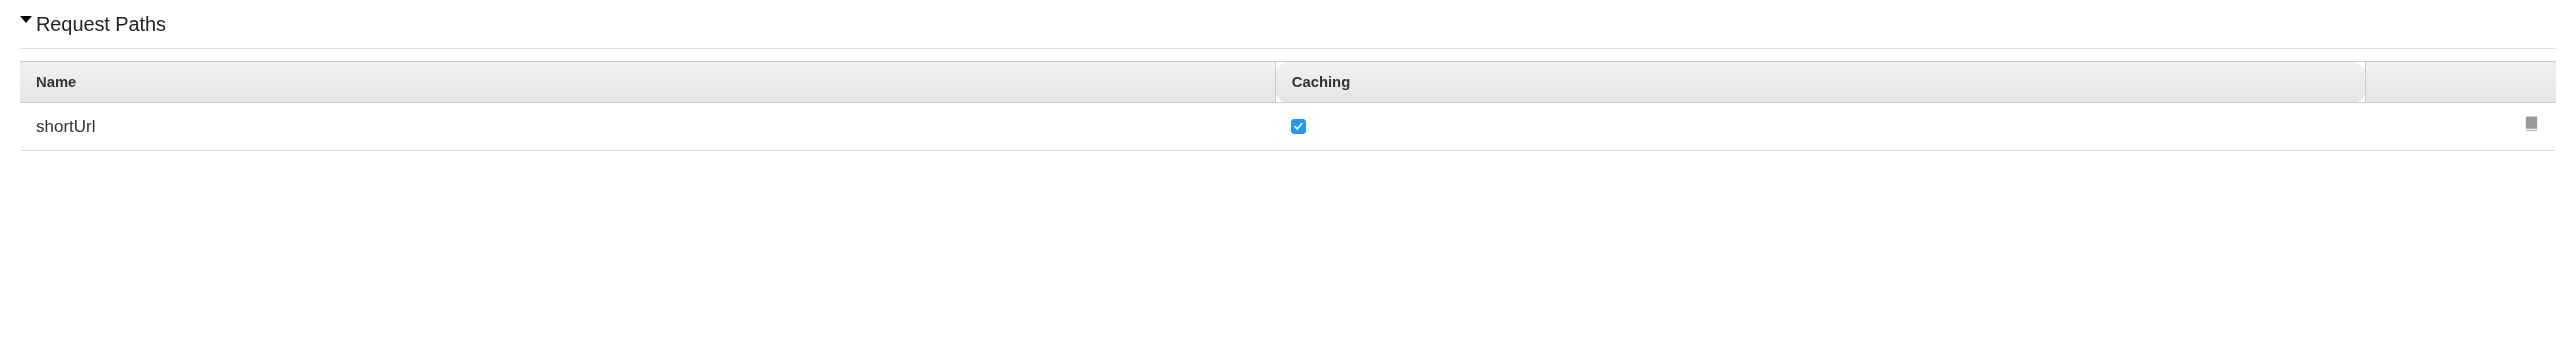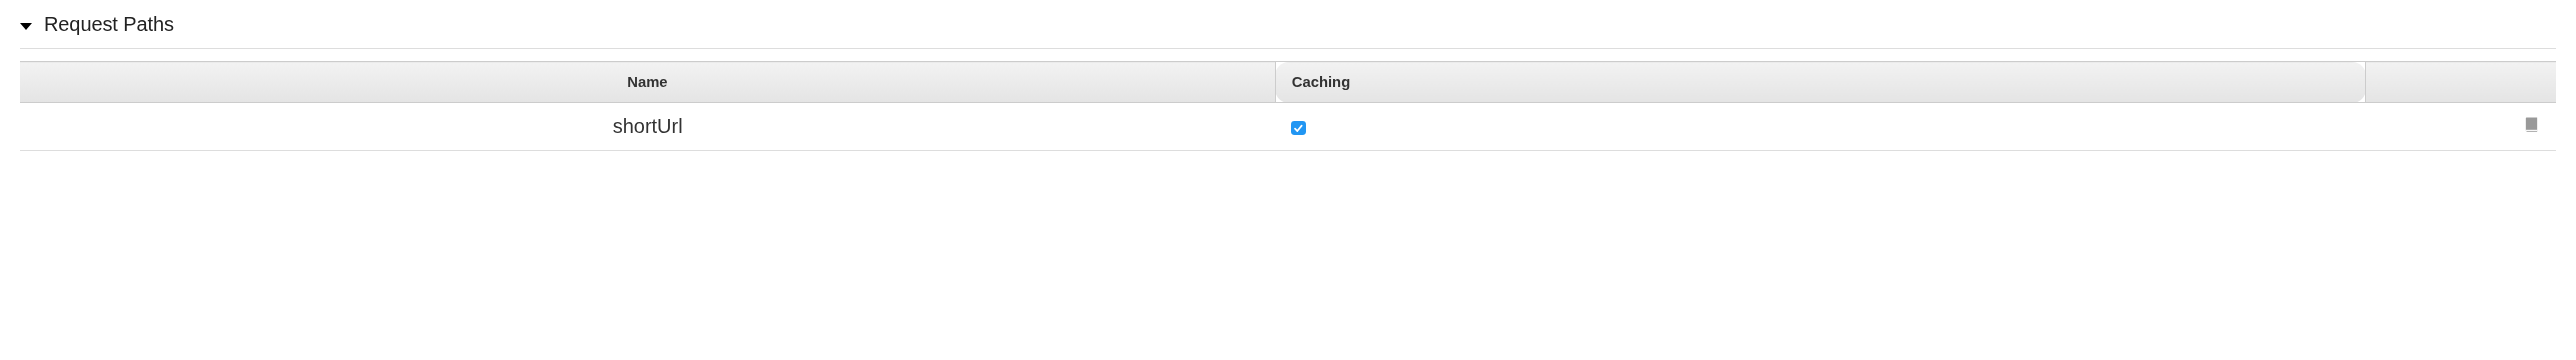--- a/index.html
+++ b/index.html
@@ -7,22 +7,22 @@
       padding: 0;
       box-sizing: border-box;
     }
     body {
       font-family: -apple-system, BlinkMacSystemFont, "Segoe UI", Helvetica, Arial, sans-serif;
       background: #ffffff;
       padding: 13.4px 20px;
     }
     .section-header {
       display: flex;
-      align-items: center;
-      gap: 12px;
+      align-items: flex-start;
+      gap: 4px;
       margin-bottom: 5.4px;
       padding-bottom: 12px;
       border-bottom: 0.7px solid #dddddd;
     }
     .caret {
       width: 0;
       height: 0;
       border-left: 6px solid transparent;
       border-right: 6px solid transparent;
       border-top: 7.4px solid #000000;
@@ -48,28 +48,27 @@
       color: #333333;
       border-top: 0.7px solid #cccccc;
       border-bottom: 0.7px solid #cccccc;
       border-right: 0.7px solid #cccccc;
     }
     thead th:last-child {
       border-right: none;
     }
     tbody td {
       padding: 12px 16px;
-      font-size: 20px;
+      font-size: 17px;
       color: #333333;
       border-bottom: 0.7px solid #dddddd;
       vertical-align: middle;
     }
     .col-name {
       width: 49.5%;
-      text-align: center;
     }
     .col-caching {
       width: 43%;
       border-radius: 14px;
     }
     .col-actions {
       width: 7.5%;
       text-align: right;
     }
     .checkbox {

